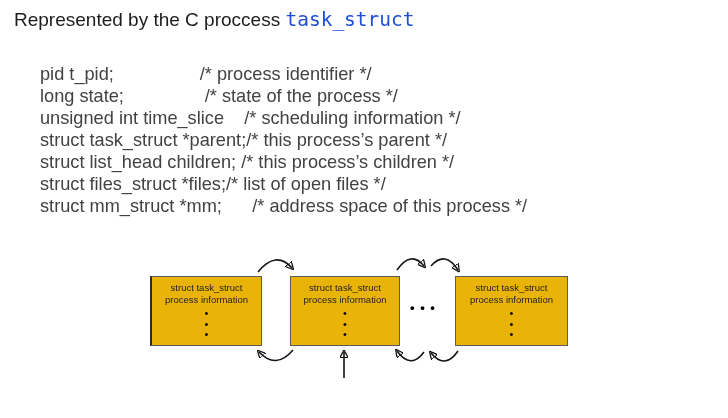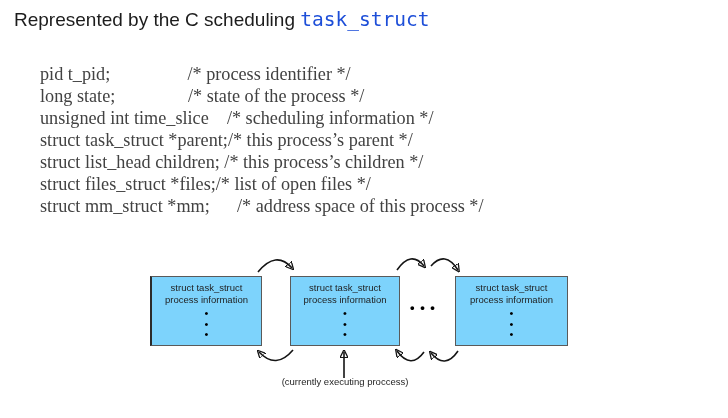--- a/index.html
+++ b/index.html
@@ -23,36 +23,36 @@
   .title .mono {
     font-family: "DejaVu Sans Mono", monospace;
     font-size: 19.5px;
     color: #1d4ed8;
   }
   .code {
     position: absolute;
     left: 40px;
     top: 63px;
     margin: 0;
-    font-family: Liberation Serif, serif;
+    font-family: Liberation Sans, sans-serif;
     font-size: 18.2px;
     line-height: 22px;
     color: #424242;
     white-space: pre;
   }
   .code .code-line { height: 22px; }
   .diagram { position: absolute; left: 0; top: 0; width: 728px; height: 418px; }
   .arrows { position: absolute; left: 0; top: 0; }
   .arrows path { fill: none; stroke: #141414; stroke-width: 1.6; }
   .node-box {
     position: absolute;
     top: 276px;
     height: 70px;
     box-sizing: border-box;
-    background: #7dd3fc;
+    background: #eab308;
     border: 1px solid #5a5a5a;
     text-align: center;
     padding-top: 5px;
     color: #1e1e1e;
   }
   .node-box.first { border-left: 2px solid #2b2b2b; }
   .node-line { font-size: 9.5px; line-height: 11.5px; white-space: nowrap; }
   .node-dots {
     display: block;
     margin-top: 3px;
@@ -82,21 +82,21 @@
     color: #1e1e1e;
   }
   .caption .cap-line1 { font-size: 9.5px; line-height: 11px; }
   .caption .cap-line2 { font-size: 9.5px; line-height: 10px; white-space: nowrap; }
 </style>
 </head>
 <body>
 
 <div class="stage">
 
-  <div class="title"><span>Represented by the C scheduling </span><span class="mono">task_struct</span></div>
+  <div class="title"><span>Represented by the C proccess </span><span class="mono">task_struct</span></div>
 
   <pre class="code" id="code-block"><div class="code-line">pid t_pid;                 /* process identifier */</div><div class="code-line">long state;                /* state of the process */</div><div class="code-line">unsigned int time_slice    /* scheduling information */</div><div class="code-line">struct task_struct *parent;/* this process’s parent */</div><div class="code-line">struct list_head children; /* this process’s children */</div><div class="code-line">struct files_struct *files;/* list of open files */</div><div class="code-line">struct mm_struct *mm;      /* address space of this process */</div></pre>
 
   <div class="diagram">
 
     <svg class="arrows" width="728" height="418" viewBox="0 0 728 418">
       <defs>
         <marker id="ah" viewBox="0 0 10 10" refX="7" refY="5" markerWidth="5" markerHeight="5" orient="auto">
           <path d="M0,0 L10,5 L0,10 z" fill="#141414" stroke="none"></path>
         </marker>
@@ -130,17 +130,16 @@
       <div class="node-line">struct task_struct</div>
       <div class="node-line">process information</div>
       <span class="node-dots">•
 •
 •</span>
     </div>
 
     <div class="ellipsis">• • •</div>
 
     <div class="caption">
-      <div class="cap-line2">(currently executing proccess)</div>
     </div>
 
   </div>
 </div>
 
 </body></html>

